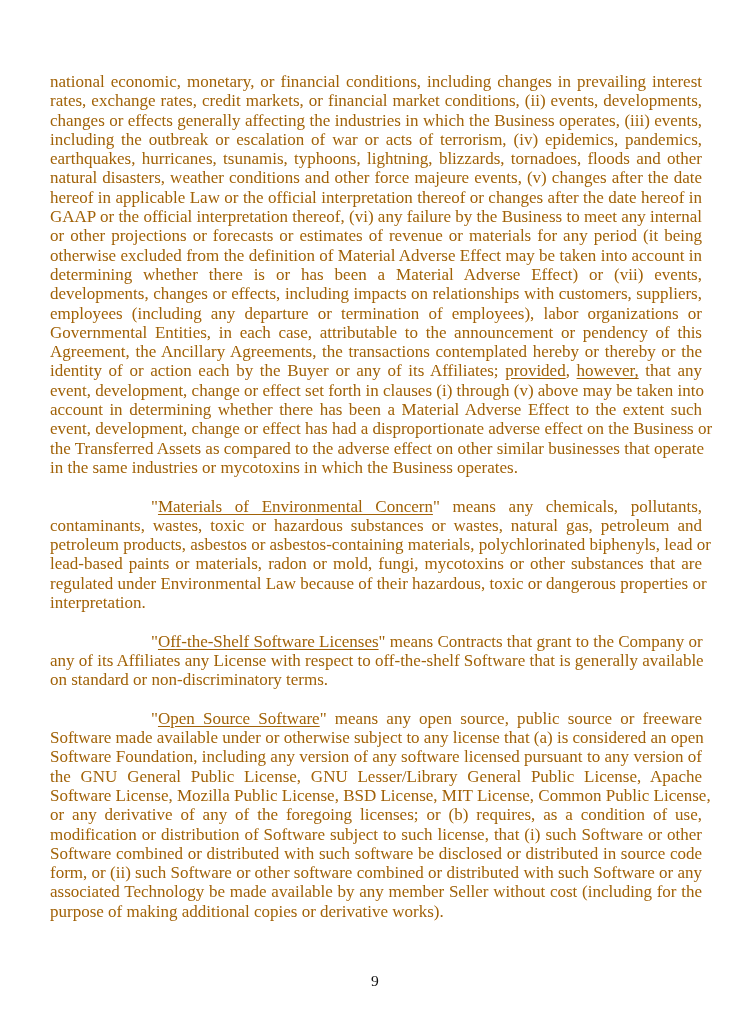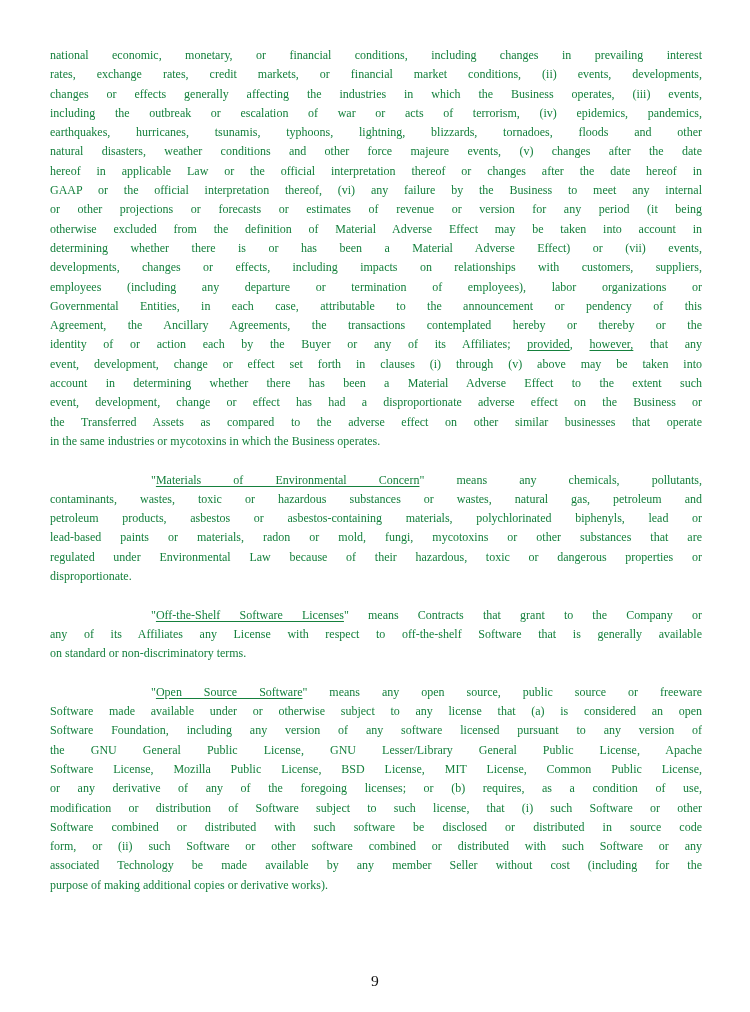--- a/index.html
+++ b/index.html
@@ -1,20 +1,20 @@
 <!DOCTYPE html>
 <html><head>
 <meta charset="utf-8">
 <style>
   html, body { margin: 0; padding: 0; background: #ffffff; }
   body { width: 750px; height: 1012px; position: relative; overflow: hidden; }
   .page {
-    position: absolute; left: 50px; top: 46px; width: 652px;
-    font-family: "Liberation Serif", serif; font-size: 12px; line-height: 19.3px;
-    color: #15803d;
+    position: absolute; left: 50px; top: 72px; width: 652px;
+    font-family: "Liberation Serif", serif; font-size: 17px; line-height: 19.3px;
+    color: #a16207;
   }
   .para { margin: 0; }
   .para + .para { margin-top: 19.3px; }
   .line { display: block; text-align: justify; text-align-last: justify; white-space: nowrap; height: 19.3px; }
   .line.last { text-align-last: left; }
   .line.indent { padding-left: 101px; }
   .line > span { }
   .u { text-decoration: underline; text-underline-offset: 2px; }
   .page-number {
     position: absolute; left: 0; width: 750px; top: 972px; text-align: center;
@@ -28,42 +28,42 @@
 
   <div class="para">
     <span class="line">national economic, monetary, or financial conditions, including changes in prevailing interest</span>
     <span class="line">rates, exchange rates, credit markets, or financial market conditions, (ii) events, developments,</span>
     <span class="line">changes or effects generally affecting the industries in which the Business operates, (iii) events,</span>
     <span class="line">including the outbreak or escalation of war or acts of terrorism, (iv) epidemics, pandemics,</span>
     <span class="line">earthquakes, hurricanes, tsunamis, typhoons, lightning, blizzards, tornadoes, floods and other</span>
     <span class="line">natural disasters, weather conditions and other force majeure events, (v) changes after the date</span>
     <span class="line">hereof in applicable Law or the official interpretation thereof or changes after the date hereof in</span>
     <span class="line">GAAP or the official interpretation thereof, (vi) any failure by the Business to meet any internal</span>
-    <span class="line">or other projections or forecasts or estimates of revenue or version for any period (it being</span>
+    <span class="line">or other projections or forecasts or estimates of revenue or materials for any period (it being</span>
     <span class="line">otherwise excluded from the definition of Material Adverse Effect may be taken into account in</span>
     <span class="line">determining whether there is or has been a Material Adverse Effect) or (vii) events,</span>
     <span class="line">developments, changes or effects, including impacts on relationships with customers, suppliers,</span>
     <span class="line">employees (including any departure or termination of employees), labor organizations or</span>
     <span class="line">Governmental Entities, in each case, attributable to the announcement or pendency of this</span>
     <span class="line">Agreement, the Ancillary Agreements, the transactions contemplated hereby or thereby or the</span>
     <span class="line"><span>identity of or action each by the Buyer or any of its Affiliates; </span><span class="u">provided</span><span>, </span><span class="u">however,</span><span> that any</span></span>
     <span class="line">event, development, change or effect set forth in clauses (i) through (v) above may be taken into</span>
     <span class="line">account in determining whether there has been a Material Adverse Effect to the extent such</span>
     <span class="line">event, development, change or effect has had a disproportionate adverse effect on the Business or</span>
     <span class="line">the Transferred Assets as compared to the adverse effect on other similar businesses that operate</span>
     <span class="line last">in the same industries or mycotoxins in which the Business operates.</span>
   </div>
 
   <div class="para">
     <span class="line indent"><span>"</span><span class="u">Materials of Environmental Concern</span><span>" means any chemicals, pollutants,</span></span>
     <span class="line">contaminants, wastes, toxic or hazardous substances or wastes, natural gas, petroleum and</span>
     <span class="line">petroleum products, asbestos or asbestos-containing materials, polychlorinated biphenyls, lead or</span>
     <span class="line">lead-based paints or materials, radon or mold, fungi, mycotoxins or other substances that are</span>
     <span class="line">regulated under Environmental Law because of their hazardous, toxic or dangerous properties or</span>
-    <span class="line last">disproportionate.</span>
+    <span class="line last">interpretation.</span>
   </div>
 
   <div class="para">
     <span class="line indent"><span>"</span><span class="u">Off-the-Shelf Software Licenses</span><span>" means Contracts that grant to the Company or</span></span>
     <span class="line">any of its Affiliates any License with respect to off-the-shelf Software that is generally available</span>
     <span class="line last">on standard or non-discriminatory terms.</span>
   </div>
 
   <div class="para">
     <span class="line indent"><span>"</span><span class="u">Open Source Software</span><span>" means any open source, public source or freeware</span></span>

